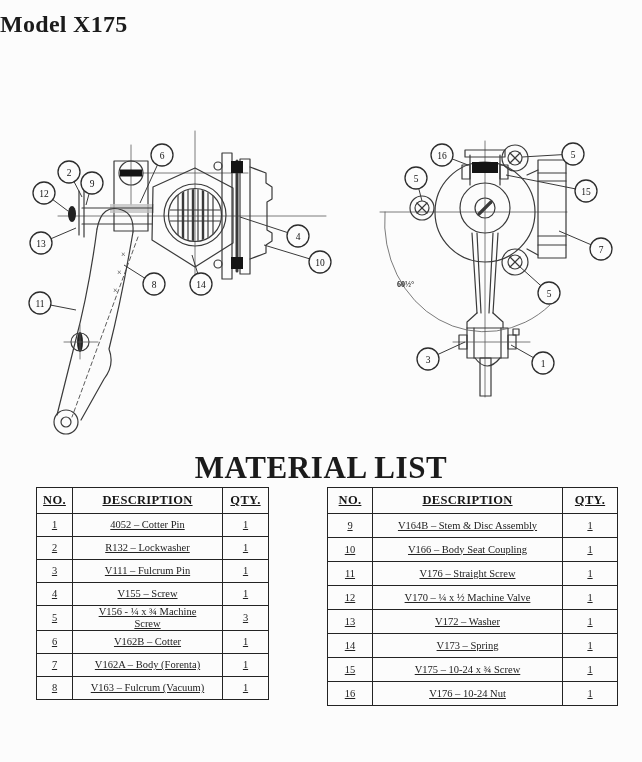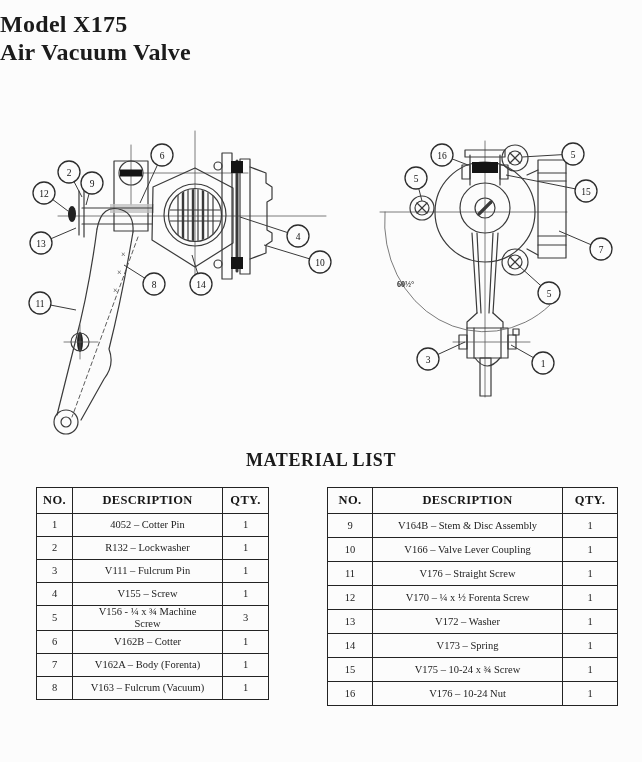--- a/index.html
+++ b/index.html
@@ -13,35 +13,35 @@
   }
   .title-block {
     position:absolute; top:10px; left:0; width:642px;
     text-align:left; line-height:28px;
     font-size:24px; font-weight:bold; color:#1b1b1b;
     letter-spacing:0.3px;
   }
   .section-title {
     position:absolute; top:450px; left:0; width:642px;
     text-align:center;
-    font-size:18px; font-weight:bold; color:#1b1b1b;
+    font-size:31px; font-weight:bold; color:#1b1b1b;
     letter-spacing:0.6px;
   }
   .diagram { position:absolute; }
   .diagram-left  { left:10px;  top:125px; width:330px; height:330px; }
   .diagram-right { left:375px; top:135px; width:260px; height:275px; }
 
   .tbl { position:absolute; }
   .tbl-left  { left:36px;  top:487px; width:232px; }
   .tbl-right { left:327px; top:487px; width:290px; }
   table { border-collapse:collapse; table-layout:fixed; width:100%; }
   th, td {
     border:1.6px solid #242424;
     text-align:center; vertical-align:middle;
-    padding:0 2px; overflow:hidden;
+    padding:0 2px; overflow:hidden;text-decoration:underline;
   }
   th { font-size:12.5px; font-weight:bold; height:25px; letter-spacing:0.3px; color:#161616; }
   td { font-size:10.5px; height:22px; color:#222; white-space:pre-line; line-height:12px; }
   .tbl-right td { height:23px; }
 
   
   .draw { stroke:#3a3a3a; fill:none; stroke-width:1.2; stroke-linejoin:round; stroke-linecap:round; }
   .thin { stroke:#5a5a5a; stroke-width:0.8; }
   .dash { stroke-dasharray:4 3; stroke-width:0.9; stroke:#4a4a4a; }
   .leader { stroke:#3a3a3a; stroke-width:1; fill:none; }
@@ -50,21 +50,20 @@
   .xmark { fill:#333; font-size:8px; font-family:"Liberation Serif", serif; }
   .angle-label { fill:#1a1a1a; font-size:8px; font-weight:bold; font-family:"Liberation Serif", serif; }
 </style>
 </head>
 <body>
 
 <div>
 
   <div class="title-block">
     <div>Model X175</div>
-    <div>Air Vacuum Valve</div>
   </div>
 
   <svg class="diagram diagram-left" viewBox="0 0 330 330">
     <defs>
       <clipPath id="grilleClip">
           <circle cx="185" cy="90" r="26"></circle>
         </clipPath>
     </defs>
     <g class="draw">
 
@@ -374,31 +373,31 @@
         </tr>
       </thead>
       <tbody>
           <tr>
             <td>9</td>
             <td>V164B – Stem &amp; Disc Assembly</td>
             <td>1</td>
           </tr>
           <tr>
             <td>10</td>
-            <td>V166 – Valve Lever Coupling</td>
+            <td>V166 – Body Seat Coupling</td>
             <td>1</td>
           </tr>
           <tr>
             <td>11</td>
             <td>V176 – Straight Screw</td>
             <td>1</td>
           </tr>
           <tr>
             <td>12</td>
-            <td>V170 – ¼ x ½ Forenta Screw</td>
+            <td>V170 – ¼ x ½ Machine Valve</td>
             <td>1</td>
           </tr>
           <tr>
             <td>13</td>
             <td>V172 – Washer</td>
             <td>1</td>
           </tr>
           <tr>
             <td>14</td>
             <td>V173 – Spring</td>

